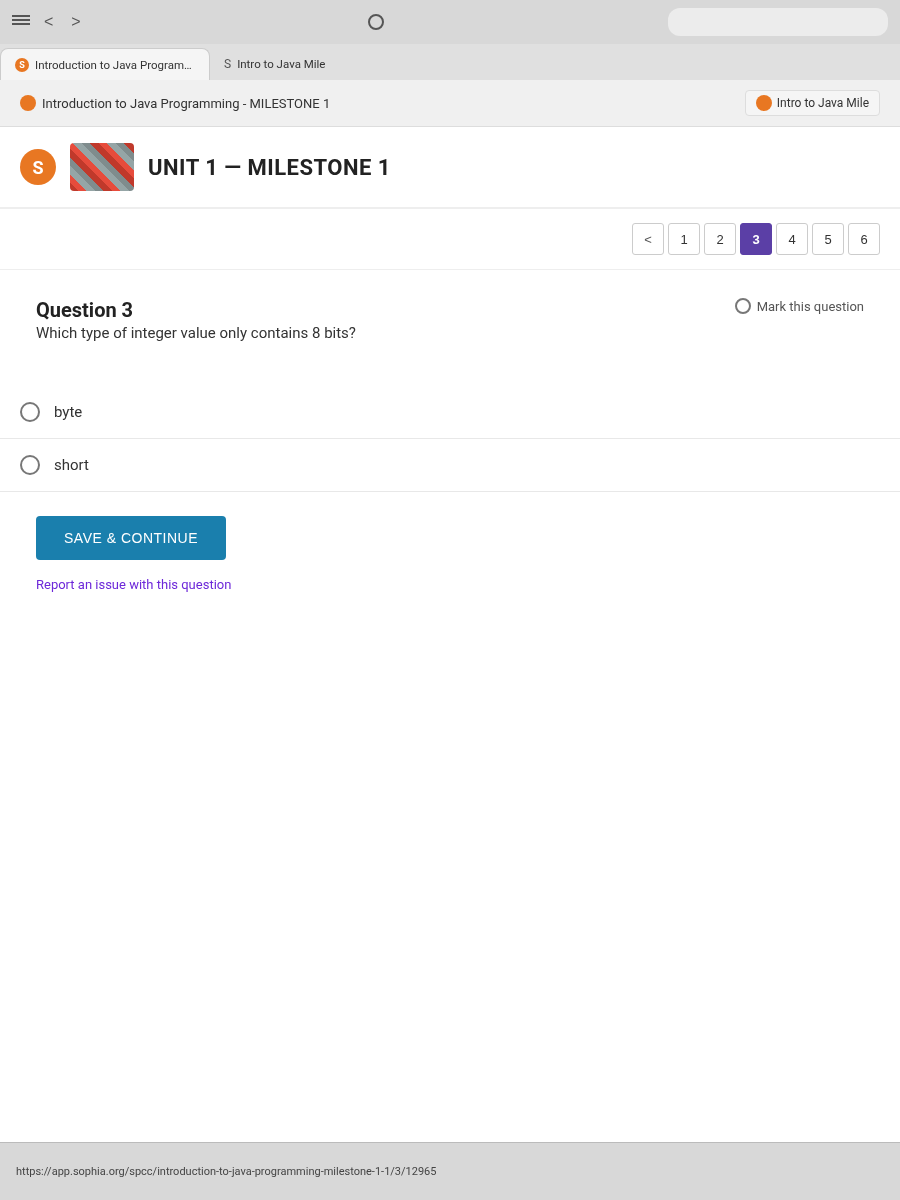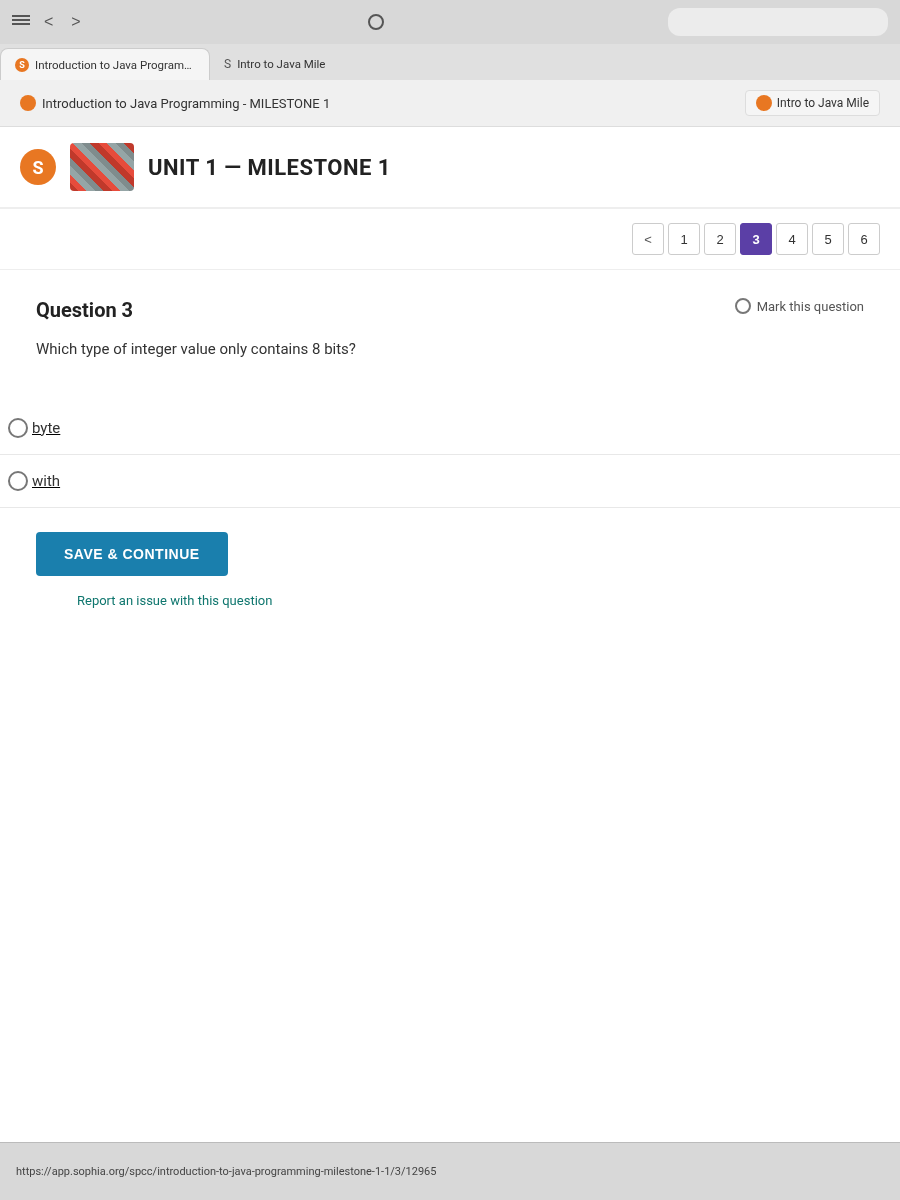--- a/index.html
+++ b/index.html
@@ -203,21 +203,20 @@
     }
 
     
     .question-content {
       padding: 28px 36px;
     }
     .question-header {
       display: flex;
       justify-content: space-between;
       align-items: flex-start;
-      margin-bottom: 16px;
     }
     .question-number {
       font-size: 20px;
       font-weight: bold;
       color: #222;
     }
     .mark-question {
       display: flex; align-items: center; gap: 6px;
       color: #555; font-size: 13px; cursor: pointer;
     }
@@ -230,26 +229,25 @@
       font-size: 15px;
       color: #333;
       margin-bottom: 13px;
       line-height: 1.5;
     }
 
     
     .answer-option {
       display: flex;
       align-items: center;
-      gap: 4px;
-      padding: 16px 8px;
+      gap: 14px;
+      padding: 16px 20px;
       border-bottom: 1px solid #e8e8e8;
       cursor: pointer;
       background: white;
-      text-decoration: underline;
     }
     .radio-circle {
       width: 20px; height: 20px;
       border: 2px solid #777;
       border-radius: 50%;
       flex-shrink: 0;
       background: white;
     }
     .answer-label {
       font-size: 15px;
@@ -260,34 +258,33 @@
     .action-area {
       padding: 24px 36px;
       background: white;
     }
     .save-btn {
       background: #1a7fad;
       color: white;
       border: none;
       padding: 14px 28px;
       font-size: 14px;
-      font-weight: bold;
+      font-weight: normal;
       letter-spacing: 0.5px;
       border-radius: 4px;
       cursor: pointer;
       text-transform: uppercase;
     }
 
     .report-link {
       margin-top: 14px;
-      color: #0f766e;
+      color: #6d28d9;
       font-size: 13px;
       cursor: pointer;
       text-decoration: none;
-      margin-left: 41px;
     }
 
     
     .status-bar {
       background: #d8d8d8;
       padding: 22px 16px;
       font-size: 11px;
       color: #444;
       border-top: 1px solid #bbb;
     }
@@ -362,21 +359,21 @@
 
       <p class="question-text">Which type of integer value only contains 8 bits?</p>
     </div>
 
     <div class="answer-option">
       <div class="radio-circle"></div>
       <span class="answer-label">byte</span>
     </div>
     <div class="answer-option">
       <div class="radio-circle"></div>
-      <span class="answer-label">with</span>
+      <span class="answer-label">short</span>
     </div>
 
     <div class="action-area">
       <button class="save-btn">SAVE &amp; CONTINUE</button>
       <div style="margin-top:14px;">
         <a class="report-link">Report an issue with this question</a>
       </div>
     </div>
 
   </div>

